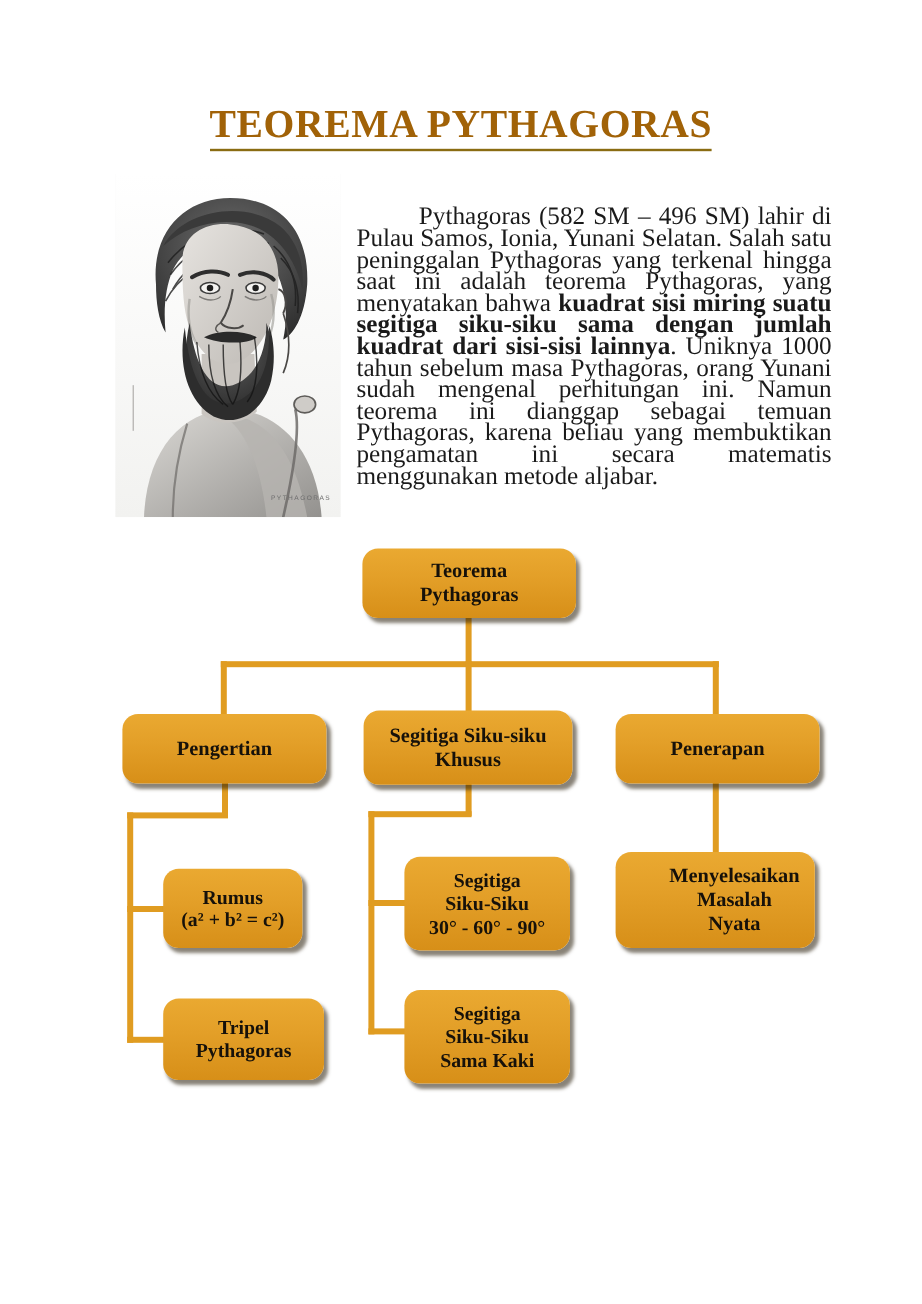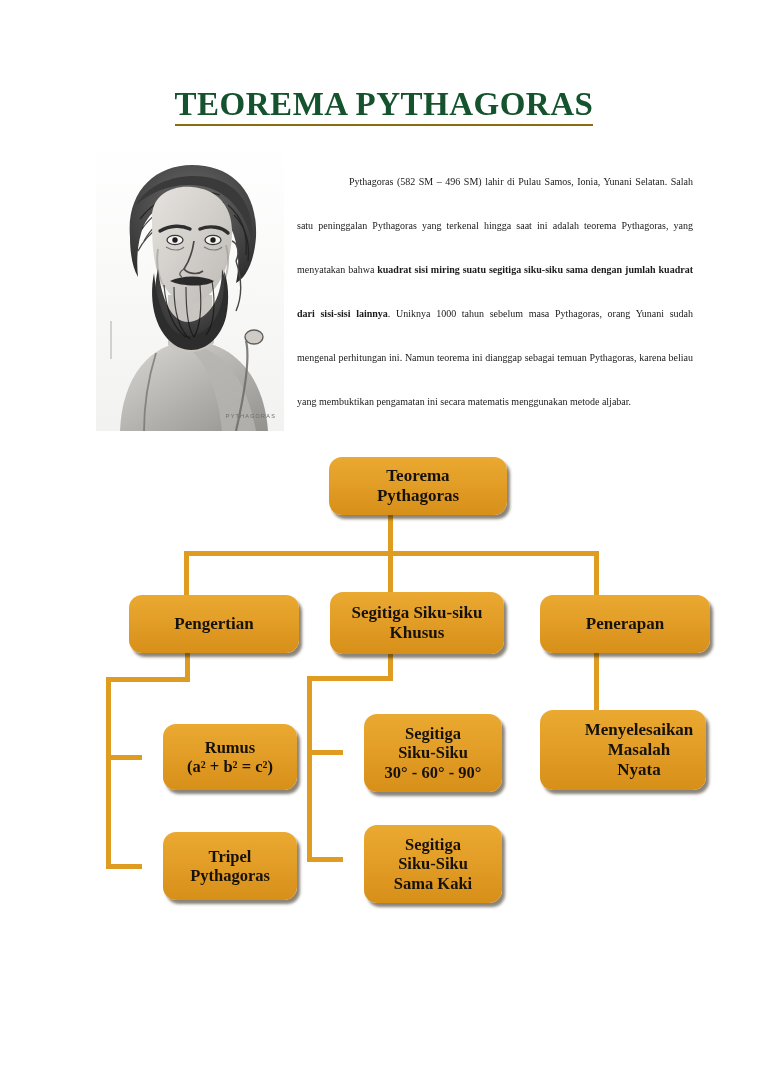--- a/index.html
+++ b/index.html
@@ -20,21 +20,21 @@
   #doc-title {
     position: absolute;
     left: 0;
     top: 86px;
     width: 768px;
     text-align: center;
     font-family: "Liberation Serif", serif;
     font-weight: bold;
     font-size: 33px;
     letter-spacing: 0.5px;
-    color: #14532d;
+    color: #a16207;
   }
   #doc-title .tx {
     border-bottom: 2px solid #8a6c12;
     padding-bottom: 2px;
   }
 
   
   #portrait {
     position: absolute;
     left: 96px;
@@ -55,22 +55,22 @@
     color: #6d6d6d;
   }
 
   
   #intro {
     position: absolute;
     left: 297px;
     top: 150px;
     width: 396px;
     font-family: "Liberation Serif", serif;
-    font-size: 10px;
-    line-height: 44px;
+    font-size: 21px;
+    line-height: 18px;
     text-align: justify;
     text-indent: 52px;
     color: #1a1a1a;
   }
   #intro b { font-weight: bold; }
 
   
   #diagram {
     position: absolute;
     left: 0;
@@ -90,34 +90,33 @@
     box-shadow: 3px 4px 3px rgba(40,30,10,0.55);
     display: flex;
     align-items: center;
     justify-content: center;
     text-align: center;
     font-family: "Liberation Serif", serif;
     font-weight: bold;
     color: #16110a;
     z-index: 3;
     line-height: 1.18;
-    margin-left: 27px;
   }
   .node .lbl { display: block; padding: 0 6px; }
   .node .formula {
     display: block;
     font-weight: bold;
     padding: 0 4px;
   }
 
   #node-root      { left: 302px; top: 5px;   width: 178px; height: 58px;  font-size: 17px; }
   #node-pengertian{ left: 102px; top: 143px; width: 170px; height: 58px;  font-size: 17px; text-align: center; }
   #node-khusus    { left: 303px; top: 140px; width: 174px; height: 62px;  font-size: 17px; }
   #node-penerapan { left: 513px; top: 143px; width: 170px; height: 58px;  font-size: 17px; }
-  #node-rumus     { left: 136px; top: 272px; width: 134px; height: 66px;  font-size: 16.5px; align-items: center; }
+  #node-rumus     { left: 136px; top: 272px; width: 116px; height: 66px;  font-size: 16.5px; align-items: center; }
   #node-tripel    { left: 136px; top: 380px; width: 134px; height: 68px;  font-size: 16.5px; align-items: center; }
   #node-3060      { left: 337px; top: 262px; width: 138px; height: 78px;  font-size: 16.5px; }
   #node-samakaki  { left: 337px; top: 373px; width: 138px; height: 78px;  font-size: 16.5px; }
   #node-nyata     { left: 513px; top: 258px; width: 166px; height: 80px;  font-size: 17px; padding-left: 32px; }
 </style>
 </head>
 <body>
 
 <div id="doc-title">
   <span class="tx">TEOREMA PYTHAGORAS</span>

